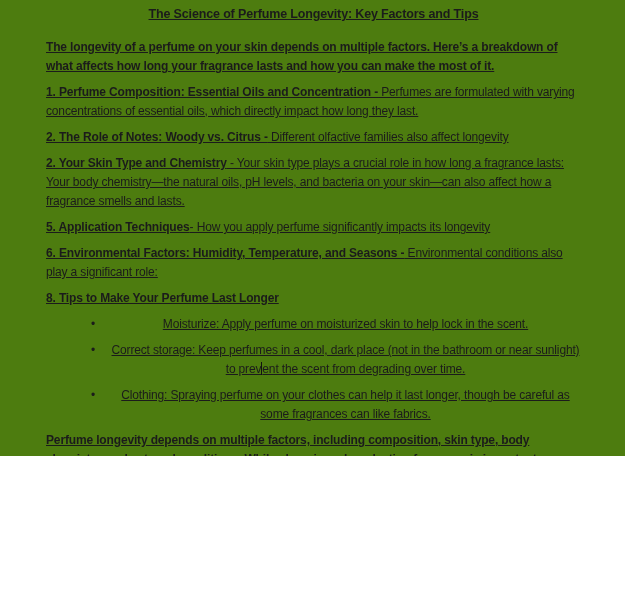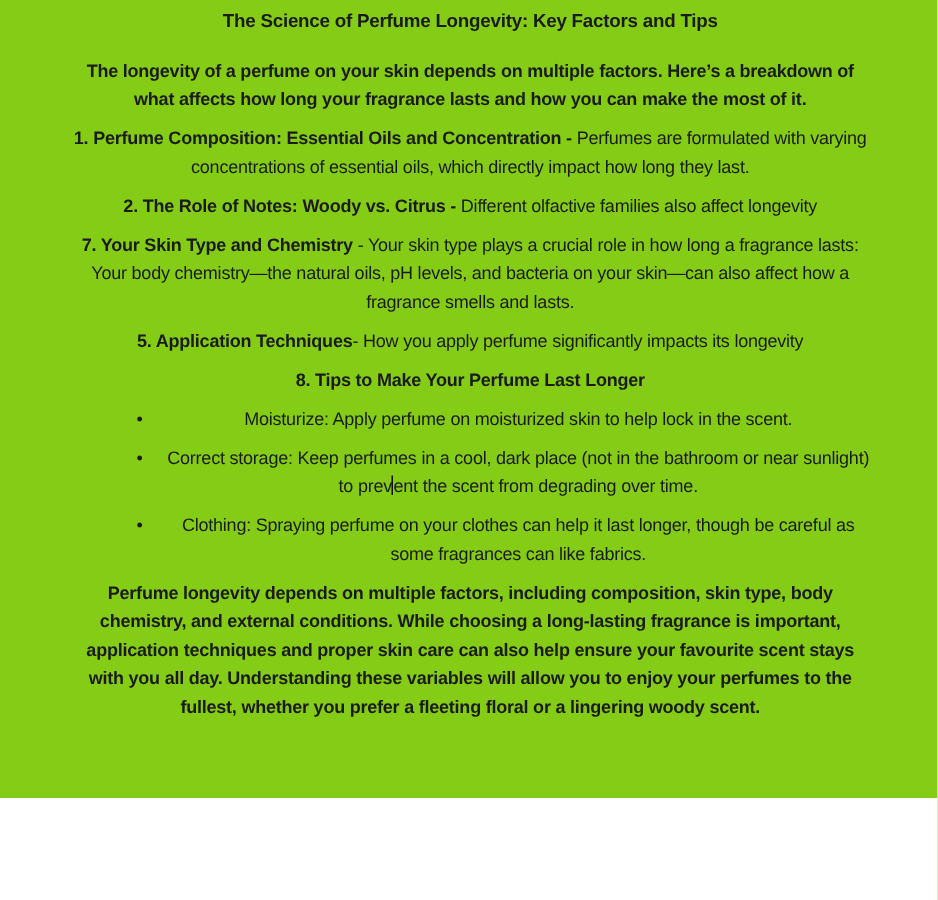--- a/index.html
+++ b/index.html
@@ -11,29 +11,29 @@
     width: 625px;
     height: 600px;
     color: #1b1b1b;
     font-family: "Liberation Sans", "DejaVu Sans", sans-serif;
     font-size: 12px;
     letter-spacing: -0.15px;
   }
   .page {
     box-sizing: border-box;
     width: 625px;
-    height: 532px;
+    height: 456px;
     padding: 5px 44px 0 46px;
     overflow: hidden;
-    background: #84cc16;
+    background: #4d7c0f;
+    text-decoration: underline;
   }
   p {
     margin: 0 0 7px 0;
     line-height: 19px;
-    text-align: center;
   }
   .doc-title {
     font-weight: bold;
     text-align: center;
     font-size: 12.5px;
     line-height: 19px;
     margin: 0 0 14px 0;
   }
   .bold { font-weight: bold; }
   ul.tips {
@@ -75,28 +75,31 @@
 
       <p class="section-paragraph">
         <span class="bold">1. Perfume Composition: Essential Oils and Concentration -</span><span> Perfumes are formulated with varying concentrations of essential oils, which directly impact how long they last.</span>
       </p>
 
       <p class="section-paragraph">
         <span class="bold">2. The Role of Notes: Woody vs. Citrus -</span><span> Different olfactive families also affect longevity</span>
       </p>
 
       <p class="section-paragraph">
-        <span class="bold">7. Your Skin Type and Chemistry</span><span> - Your skin type plays a crucial role in how long a fragrance lasts: Your body chemistry—the natural oils, pH levels, and bacteria on your skin—can also affect how a fragrance smells and lasts.</span>
+        <span class="bold">2. Your Skin Type and Chemistry</span><span> - Your skin type plays a crucial role in how long a fragrance lasts: Your body chemistry—the natural oils, pH levels, and bacteria on your skin—can also affect how a fragrance smells and lasts.</span>
       </p>
 
 
       <p class="section-paragraph">
         <span class="bold">5. Application Techniques</span><span>- How you apply perfume significantly impacts its longevity</span>
       </p>
 
+      <p class="section-paragraph">
+        <span class="bold">6. Environmental Factors: Humidity, Temperature, and Seasons -</span><span> Environmental conditions also play a significant role:</span>
+      </p>
     </div>
 
   <p class="bold">8. Tips to Make Your Perfume Last Longer</p>
 
   <ul class="tips">
 
       <li class="tip">
         <span>Moisturize: Apply perfume on moisturized skin to help lock in the scent.</span><span></span><span></span>
       </li>
 

